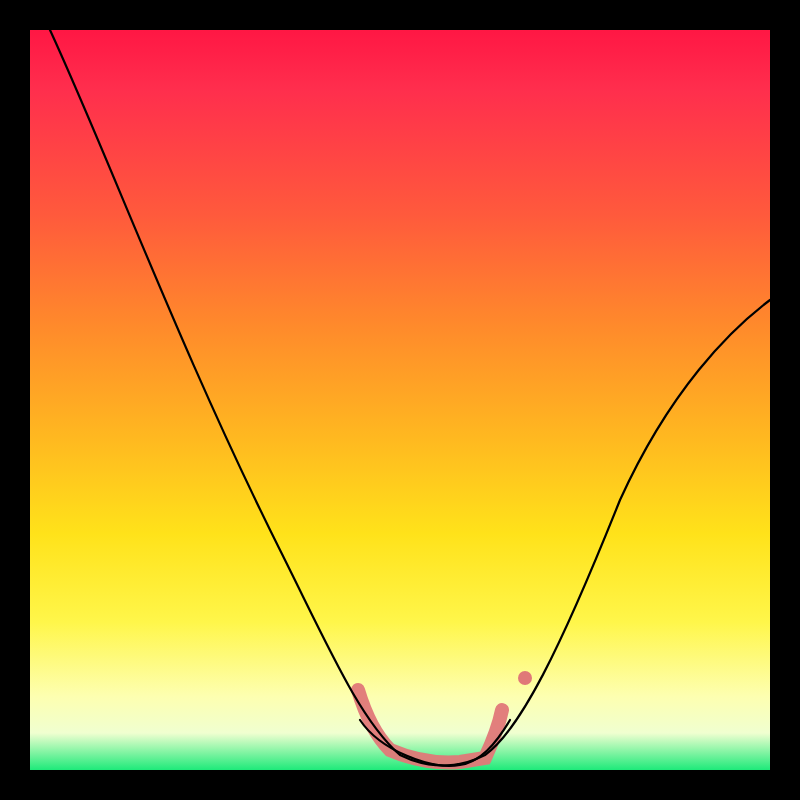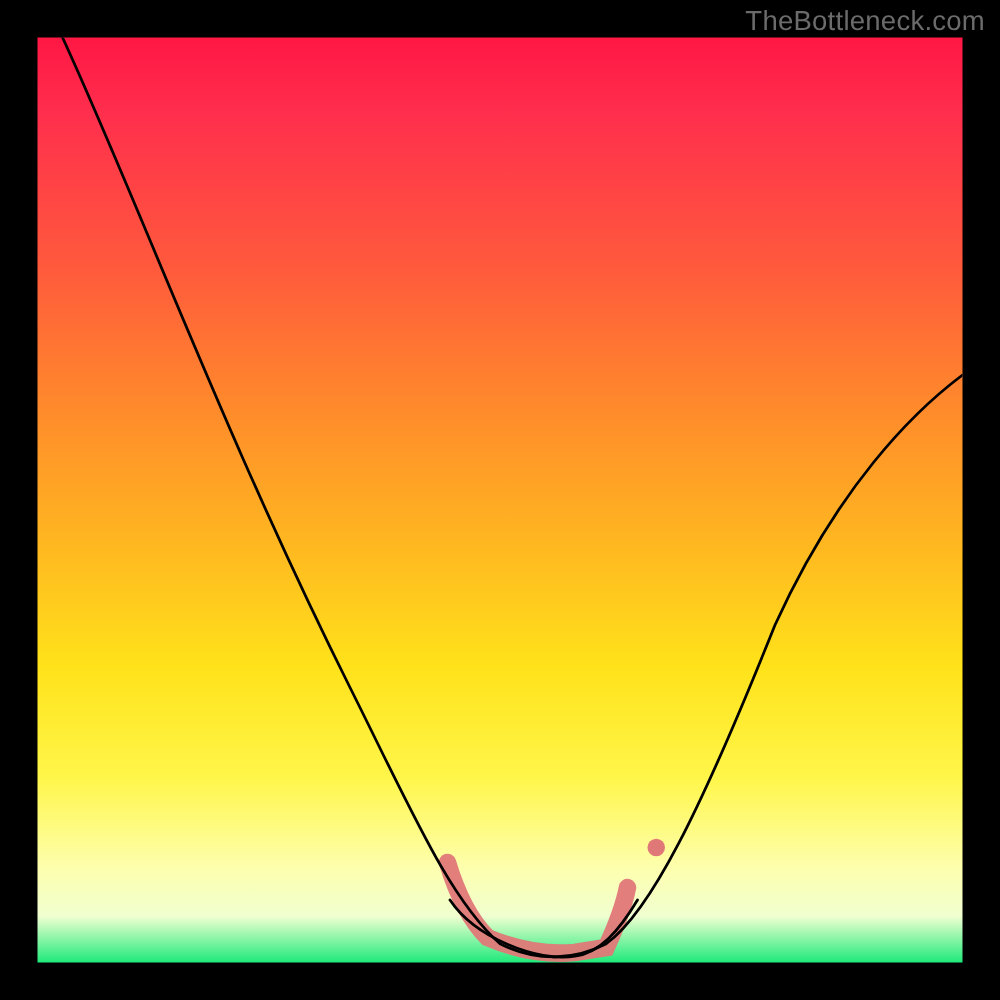--- a/index.html
+++ b/index.html
@@ -72,21 +72,20 @@
     fill: none;
     stroke: #000;
     stroke-width: 2.2;
     stroke-linecap: round;
   }
 </style>
 </head>
 <body>
 
 <div class="frame">
-  <div class="watermark">TheBottleneck.com</div>
 
   <div class="plot-area">
     <svg class="curve" viewBox="0 0 740 740" preserveAspectRatio="none">
 
       <path class="valley" d="M 328 660
                Q 340 700 360 720
                Q 395 735 430 732
                L 455 728
                Q 468 700 472 680"></path>
 

